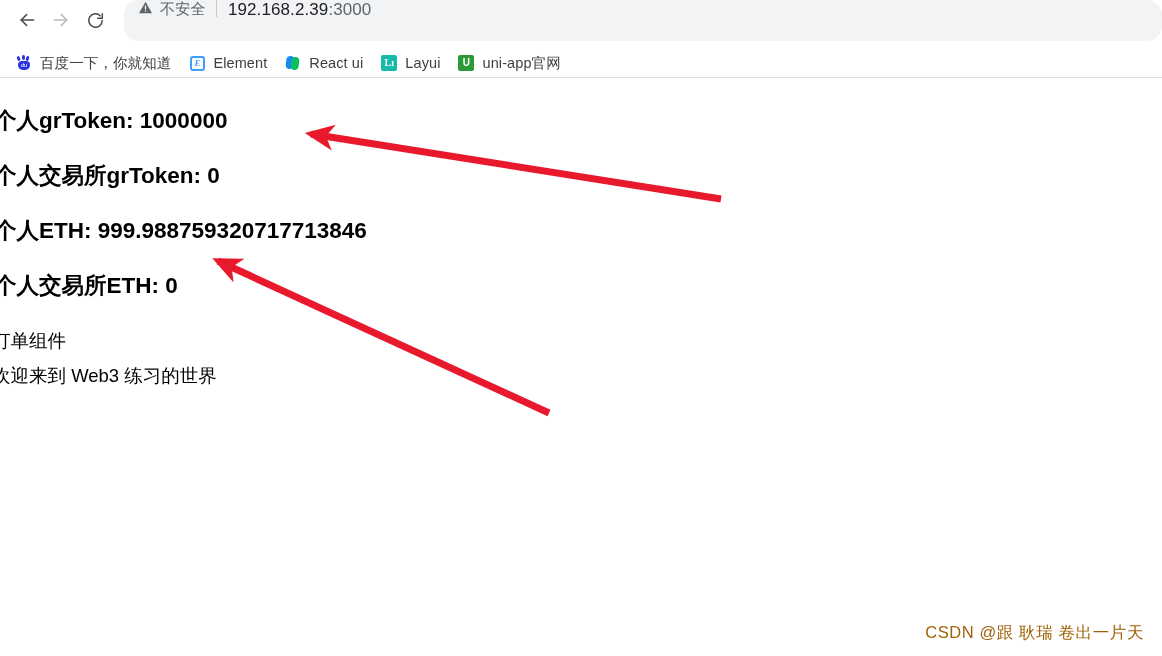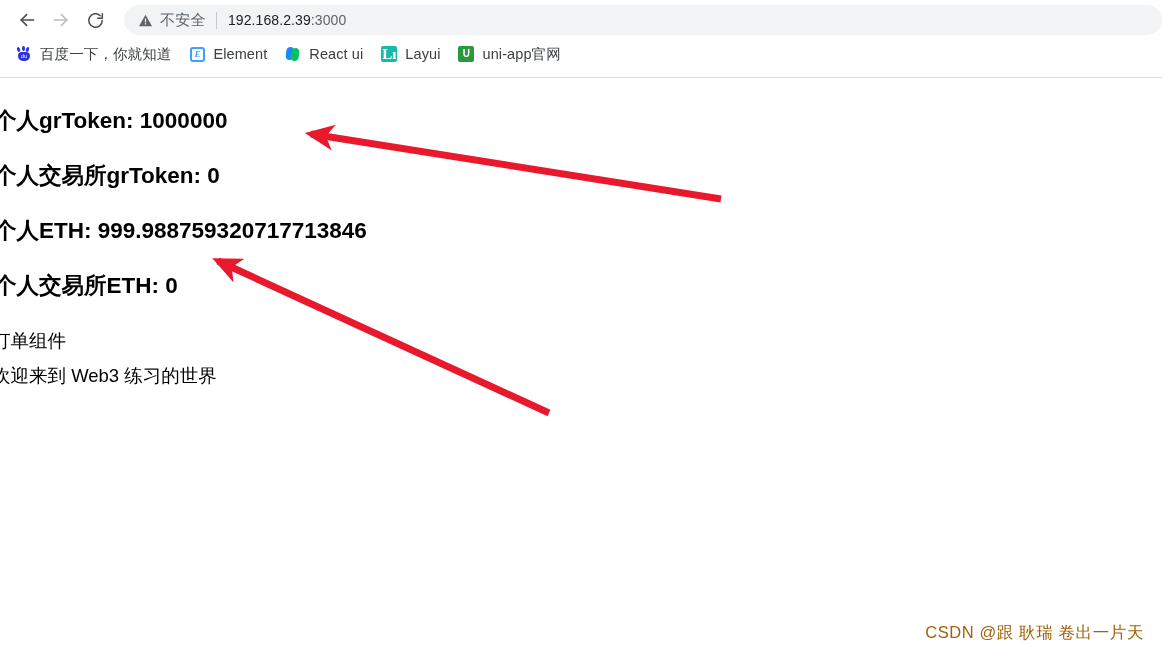--- a/index.html
+++ b/index.html
@@ -38,26 +38,26 @@
     display: flex;
     align-items: center;
     justify-content: center;
     border-radius: 50%;
     flex: 0 0 auto;
   }
   .nav-btn svg { display: block; }
 
   #omnibox {
     margin-left: 12px;
-    height: 30px;
+    height: 41px;
     flex: 1 1 auto;
     background: #f1f3f4;
     border-radius: 15px;
     display: flex;
-    align-items: center;
+    align-items: flex-start;
     padding: 0 14px;
     box-sizing: border-box;
     max-width: 1100px;
   }
 
   #warning-icon {
     flex: 0 0 auto;
     display: flex;
     align-items: center;
     margin-right: 7px;
@@ -72,32 +72,32 @@
 
   #omnibox-divider {
     width: 1px;
     height: 17px;
     background: #c6c8ca;
     margin: 0 11px 0 10px;
     flex: 0 0 auto;
   }
 
   #url-text {
-    font-size: 14px;
+    font-size: 17px;
     color: #202124;
     white-space: nowrap;
     letter-spacing: .1px;
   }
   #url-port { color: #5f6368; }
 
   
   #bookmarks-bar {
     height: 38px;
     display: flex;
-    align-items: flex-start;
+    align-items: flex-end;
     padding-left: 8px;
     border-bottom: 1px solid #dadce0;
     box-sizing: border-box;
   }
 
   .bookmark {
     display: flex;
     align-items: center;
     height: 28px;
     padding: 0 8px;
@@ -155,21 +155,21 @@
     border:2px solid #1890ff; transform:rotate(45deg); box-sizing:border-box;
     border-radius:2px;
   }
   .ic-antd .dot {
     position:absolute; left:5px; top:5.5px; width:5px; height:5px;
     background:#f5222d; border-radius:50%;
   }
 
   .ic-layui {
     width:16px; height:16px; background:#16baaa; border-radius:2px;
-    color:#fff; font-size:15px; font-weight:bold; line-height:16px;
+    color:#fff; font-size:10px; font-weight:bold; line-height:16px;
     text-align:center; font-family:"Liberation Serif", serif;
   }
 
   .ic-uniapp {
     width:16px; height:16px; background:#2b9939; border-radius:2px;
     color:#fff; font-size:10px; font-weight:bold; line-height:16px;
     text-align:center;
   }
 
   

